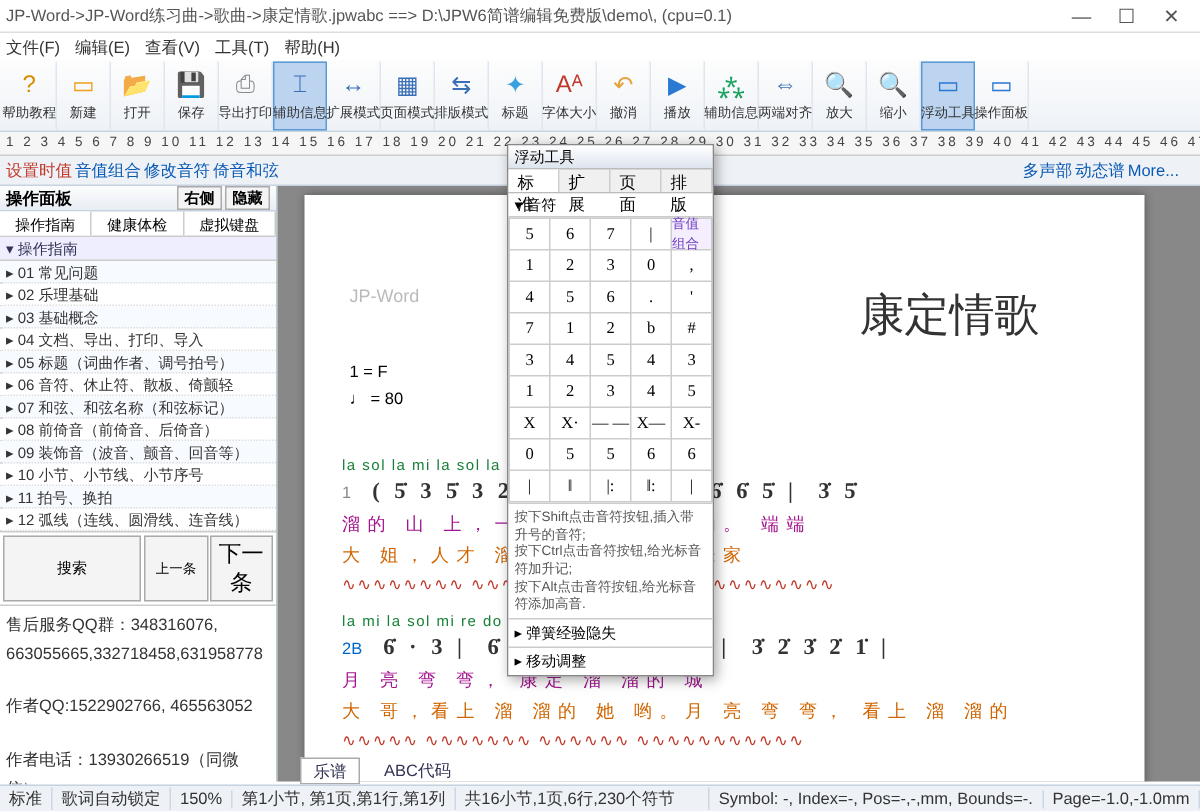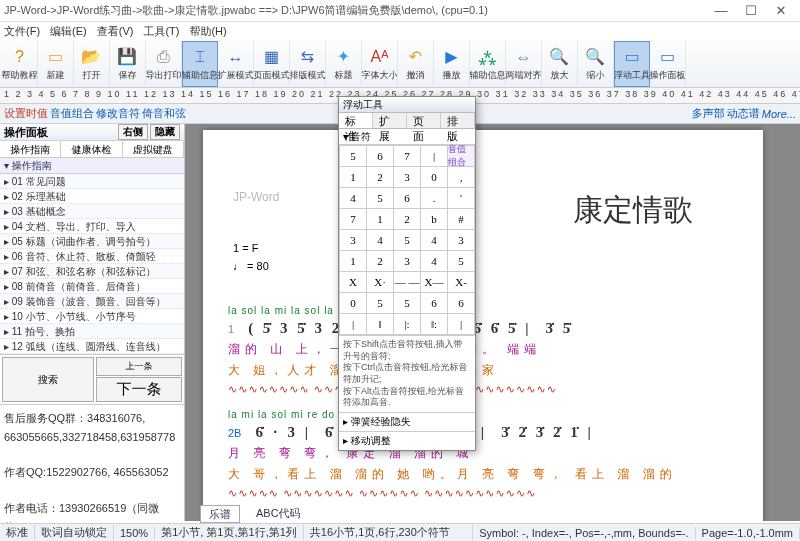--- a/index.html
+++ b/index.html
@@ -10,21 +10,21 @@
 .menubar{height:18px;display:flex;align-items:center;padding:0 4px;gap:10px;color:#333}
 .menubar span{font-size:11px}
 .toolbar{height:48px;background:linear-gradient(#fdfdfd,#eef2f7);border-bottom:1px solid #c7d2e0;display:flex;align-items:center;padding:0 2px;gap:0}
 .tbtn{width:36px;height:46px;display:flex;flex-direction:column;align-items:center;justify-content:center;gap:1px;border-right:1px solid #e0e6ef}
 .tbtn .ic{width:22px;height:22px;display:flex;align-items:center;justify-content:center;font-size:16px}
 .tbtn .lb{font-size:9px;color:#333;white-space:nowrap}
 .tbtn.sel{background:#bcd4f0;border:1px solid #5c9ad6}
 .ruler{height:16px;background:#f6f6f6;border-bottom:1px solid #ccc;font-size:9px;color:#444;padding:1px 4px;overflow:hidden;white-space:nowrap;letter-spacing:2px}
 .tabbar{height:20px;background:#eef2f7;border-bottom:1px solid #c7d2e0;display:flex;align-items:center;padding:0 4px;gap:2px;font-size:11px}
 .tabbar span{color:#0a5ab4}
-.tabbar .more{color:#0a5ab4;font-style:italic;margin-left:auto;}
+.tabbar .more{color:#0a5ab4;margin-left:auto;margin-right:10px}
 .mainrow{display:flex;height:397px}
 .leftpanel{width:185px;border-right:1px solid #bcc;background:#fff;display:flex;flex-direction:column}
 .lp-head{height:20px;background:linear-gradient(#fdfdfd,#e8edf4);border-bottom:1px solid #c7d2e0;display:flex;align-items:center;padding:0 4px;font-weight:bold}
 .lp-head .sp{flex:1}
 .lp-head .btn{border:1px solid #aaa;background:#f4f4f4;padding:0 4px;font-size:10px;margin-left:2px}
 .lp-tabs{height:18px;display:flex;border-bottom:1px solid #ccc}
 .lp-tabs div{flex:1;text-align:center;font-size:10px;border-right:1px solid #ccc;padding-top:2px}
 .lp-sub{height:16px;background:#eef;border-bottom:1px solid #ccc;padding:1px 4px;font-size:10px;color:#335}
 .lp-list{flex:0 0 auto}
 .lp-list div{height:15px;padding:1px 4px;border-bottom:1px dotted #ddd;font-size:10px;color:#333;white-space:nowrap;overflow:hidden}
@@ -190,21 +190,21 @@
         <div>▸ 06 音符、休止符、散板、倚颤轻</div>
         <div>▸ 07 和弦、和弦名称（和弦标记）</div>
         <div>▸ 08 前倚音（前倚音、后倚音）</div>
         <div>▸ 09 装饰音（波音、颤音、回音等）</div>
         <div>▸ 10 小节、小节线、小节序号</div>
         <div>▸ 11 拍号、换拍</div>
         <div>▸ 12 弧线（连线、圆滑线、连音线）</div>
       </div>
   <div class="lp-nav">
    <button>搜索</button>
-   <div style="display:flex;flex-direction:column;flex:1;gap:1px">
+   <div style="display:flex;flex-direction:row;flex:1;gap:1px">
     <button style="font-size:9px;border:1px solid #aaa;background:#f4f4f4">上一条</button>
     <button style="font-size:15px;border:1px solid #aaa;background:#f4f4f4">下一条</button>
    </div>
   </div>
   <div class="lp-info">
    <div>售后服务QQ群：348316076,</div>
    <div>663055665,332718458,631958778</div><br>
    <div>作者QQ:1522902766, 465563052</div><br>
    <div>作者电话：13930266519（同微信）</div><br>
    <br>

